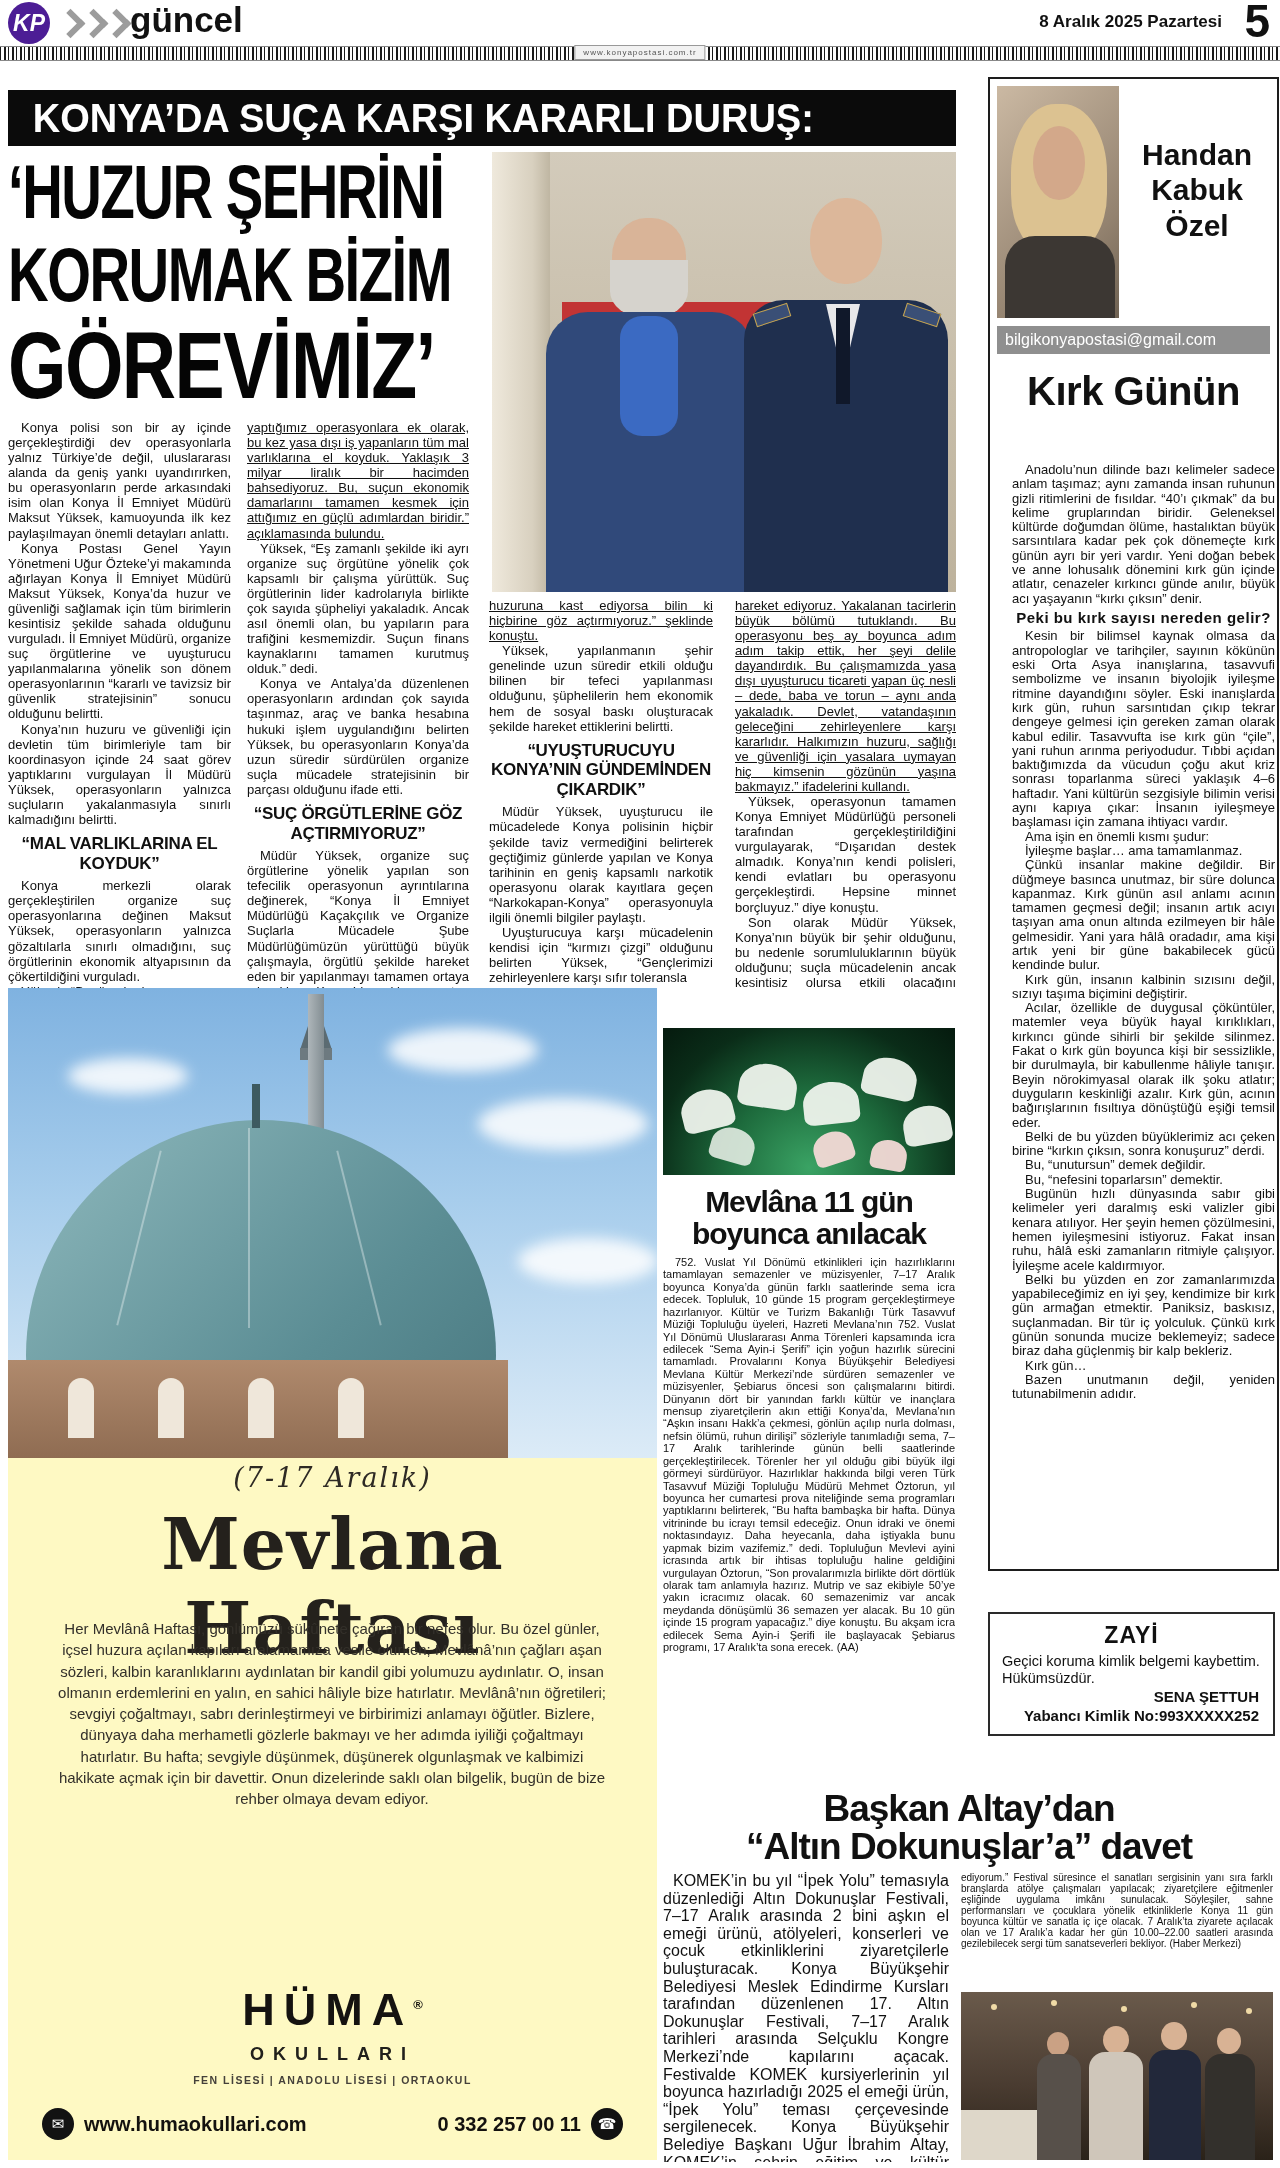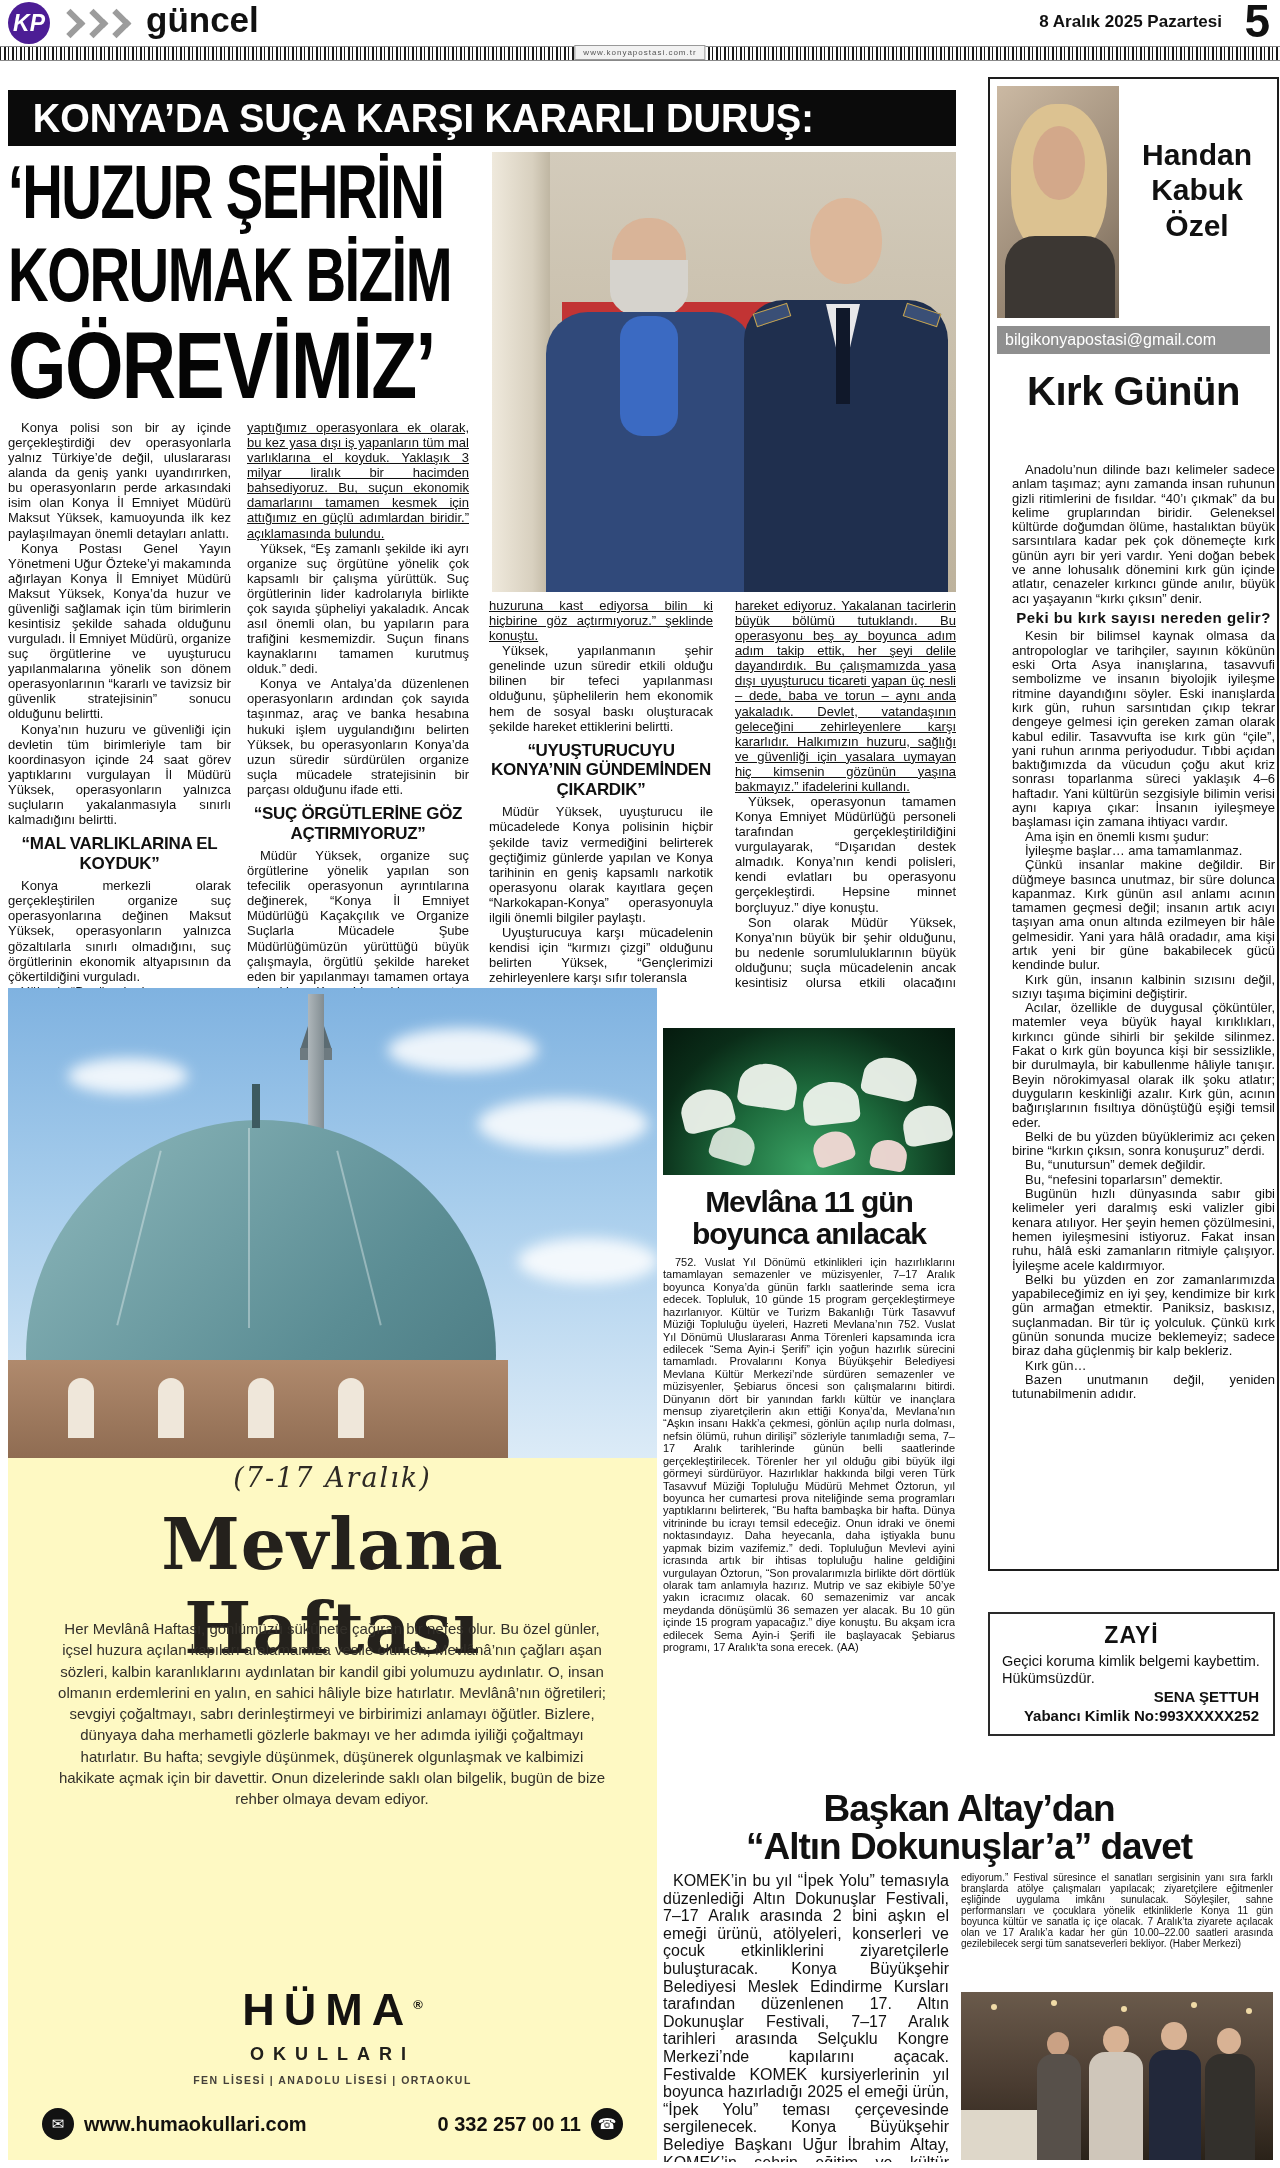--- a/index.html
+++ b/index.html
@@ -11,21 +11,21 @@
   .abs { position:absolute; }
 
   
   .kp-circle { left:8px; top:2px; width:42px; height:42px; border-radius:50%;
     background:#4c1d95; color:#fff; font-weight:bold; font-style:italic;
     font-size:23px; text-align:center; line-height:42px; }
   .chev { display:inline-block; width:15px; height:15px;
     border-top:6px solid #9c9c9c; border-right:6px solid #9c9c9c;
     transform:rotate(45deg); margin-right:2px; }
   .chevwrap { left:60px; top:13px; }
-  .section-name { left:130px; top:0px; font-size:35px; font-weight:bold; letter-spacing:0px;margin-left:16px; }
+  .section-name { left:130px; top:0px; font-size:35px; font-weight:bold; letter-spacing:0px; }
   .date { right:58px; top:12px; font-size:17px; font-weight:bold; }
   .pageno { right:10px; top:-6px; font-size:46px; font-weight:bold; }
 
   .strip { left:0; top:46px; width:1280px; height:13px;
     background:repeating-linear-gradient(90deg,#1a1a1a 0 1px,#fff 1px 4px,#1a1a1a 4px 6px,#fff 6px 8px);
     border-top:1px solid #888; border-bottom:1px solid #888; }
   .strip-label { left:50%; top:-2px; transform:translateX(-50%); background:#f2f2f2;
     border:1px solid #999; font-size:8px; color:#555; padding:2px 8px; letter-spacing:1px; }
 
   

